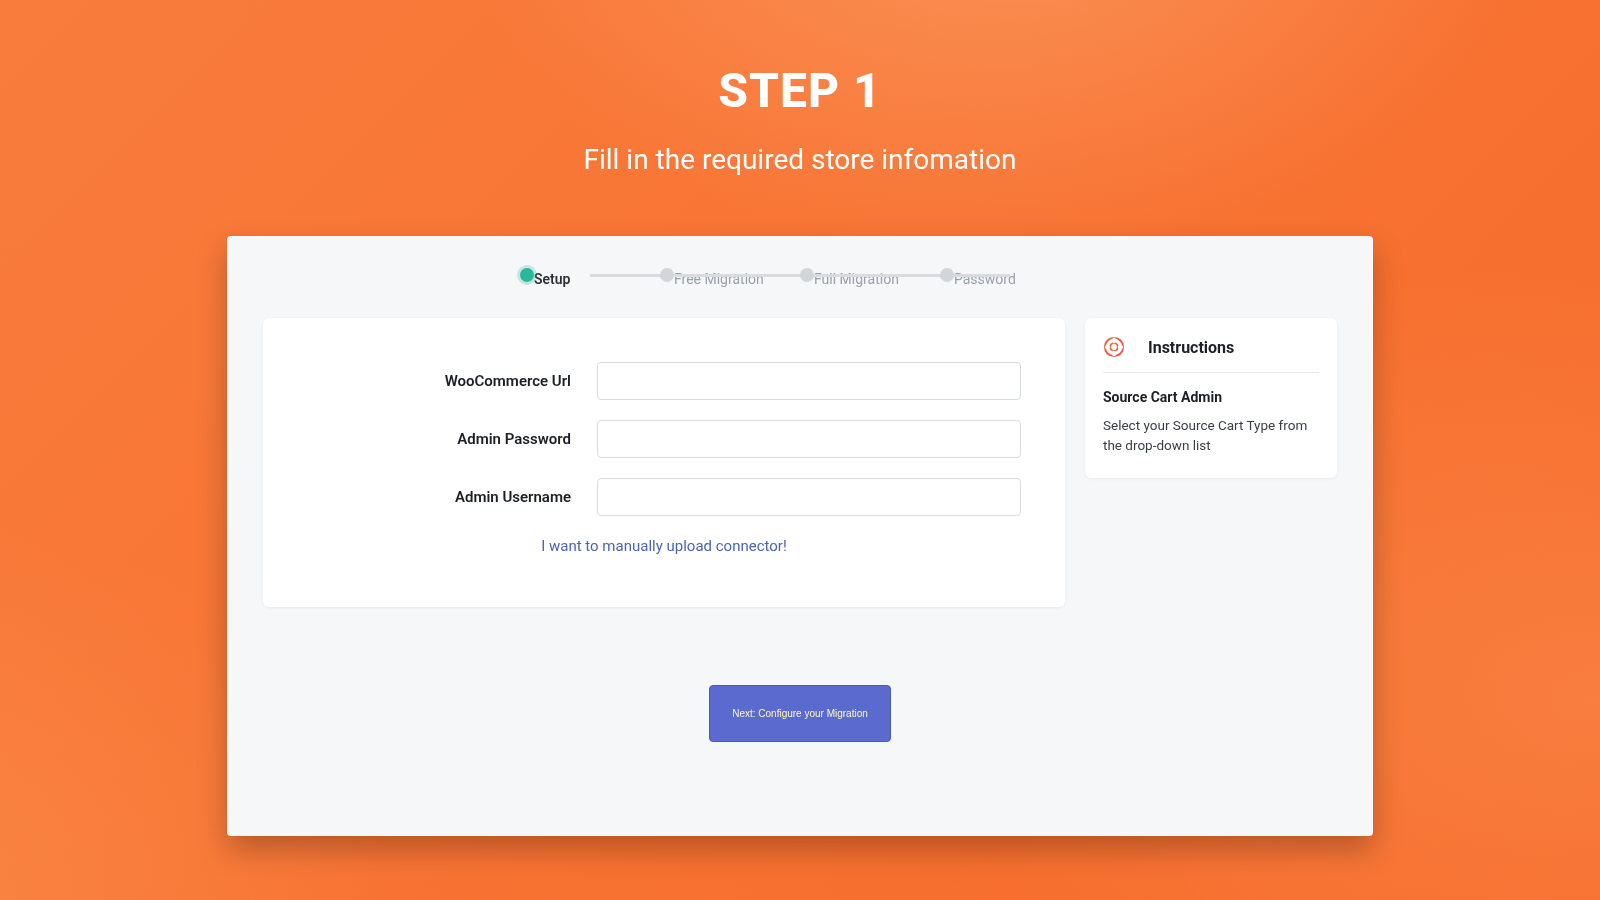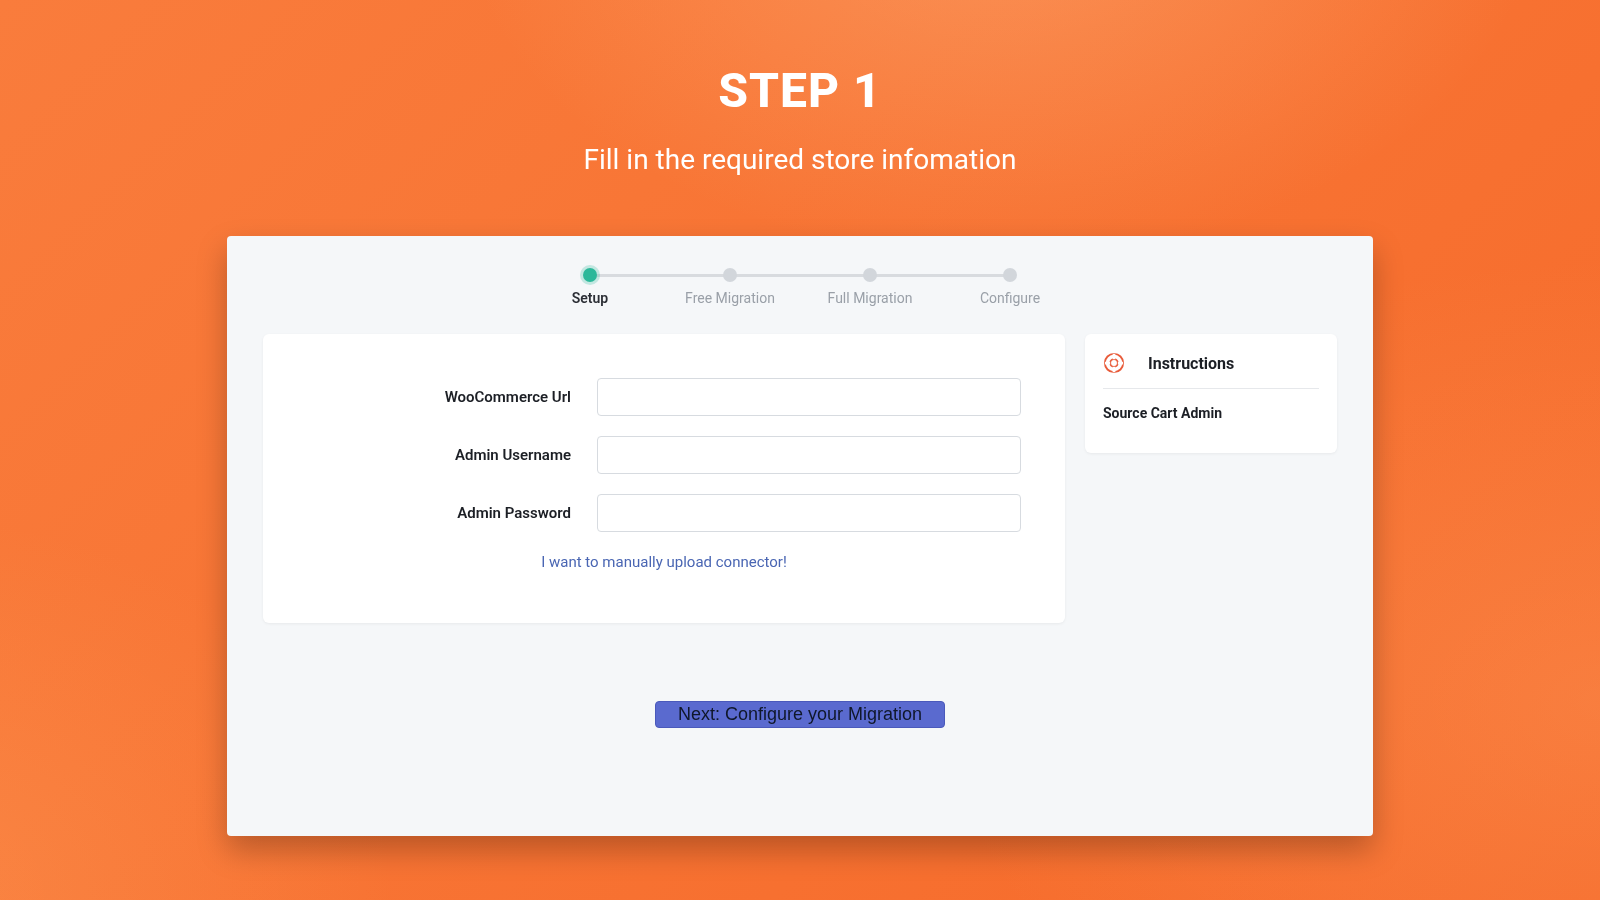--- a/index.html
+++ b/index.html
@@ -49,21 +49,21 @@
 .stepper {
   display: flex;
   justify-content: center;
   align-items: flex-start;
   position: relative;
   margin: 4px auto 28px;
   width: 560px;
 }
 .step {
   display: flex;
-  flex-direction: column;
+  flex-direction: row;
   align-items: center;
   flex: 1;
   position: relative;
 }
 .step .dot {
   width: 14px;
   height: 14px;
   border-radius: 50%;
   background: #d2d6db;
   margin-bottom: 8px;
@@ -170,23 +170,23 @@
   color: #3a3f47;
   line-height: 1.5;
 }
 .next-wrap {
   text-align: center;
   margin-top: 78px;
 }
 .next-btn {
   display: inline-block;
   background: #5a6acf;
-  color: #0f172a;
-  font-size: 18px;
-  padding: 2px 22px;
+  color: #fef9c3;
+  font-size: 10px;
+  padding: 22px 22px;
   border: 1px solid #4a59bb;
   border-radius: 4px;
   cursor: pointer;
 }
 </style>
 </head>
 <body>
 
 <div class="bg-wave"></div>
 
@@ -206,61 +206,62 @@
     <div class="step">
       <div class="dot"></div>
       <div class="label">Free Migration</div>
     </div>
     <div class="step">
       <div class="dot"></div>
       <div class="label">Full Migration</div>
     </div>
     <div class="step">
       <div class="dot"></div>
-      <div class="label">Configure</div>
+      <div class="label">Password</div>
     </div>
   </div>
 
   <div class="content-row">
 
     <div class="form-panel">
 
       <div class="form-row">
         <label>WooCommerce Url</label>
         <input type="text" value="" style="">
       </div>
 
       <div class="form-row">
+        <label>Admin Password</label>
+        <input type="password" value="" style="">
+      </div>
+
+      <div class="form-row">
         <label>Admin Username</label>
         <input type="text" value="" style="">
-      </div>
-
-      <div class="form-row">
-        <label>Admin Password</label>
-        <input type="password" value="" style="">
       </div>
 
       <div class="manual-link">
         <a>I want to manually upload connector!</a>
       </div>
 
     </div>
 
     <div class="side-panel">
       <div class="side-header">
         <svg class="lifebuoy" viewBox="0 0 24 24">
           <circle cx="12" cy="12" r="10" fill="#fff" stroke="#e85b3a" stroke-width="2"></circle>
           <circle cx="12" cy="12" r="4.2" fill="#fff" stroke="#e85b3a" stroke-width="2"></circle>
           <path d="M12 2 L12 7.8 M12 16.2 L12 22 M2 12 L7.8 12 M16.2 12 L22 12" stroke="#fff" stroke-width="3"></path>
           <path d="M4.9 4.9 L8.5 8.5 M15.5 15.5 L19.1 19.1 M19.1 4.9 L15.5 8.5 M8.5 15.5 L4.9 19.1" stroke="#e85b3a" stroke-width="0"></path>
         </svg>
         <div class="title">Instructions</div>
       </div>
       <div class="side-body">
         <h4>Source Cart Admin</h4>
+        <p>Select your Source Cart Type from the drop-down list</p>
       </div>
     </div>
 
   </div>
 
   <div class="next-wrap">
     <button class="next-btn">Next: Configure your Migration</button>
   </div>
 
 </div>

